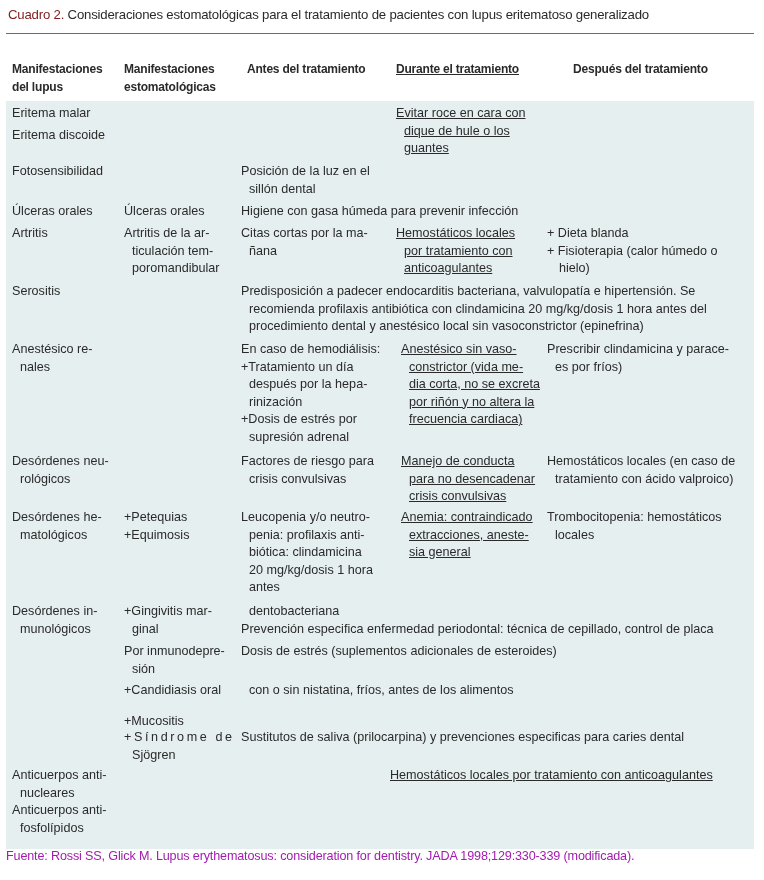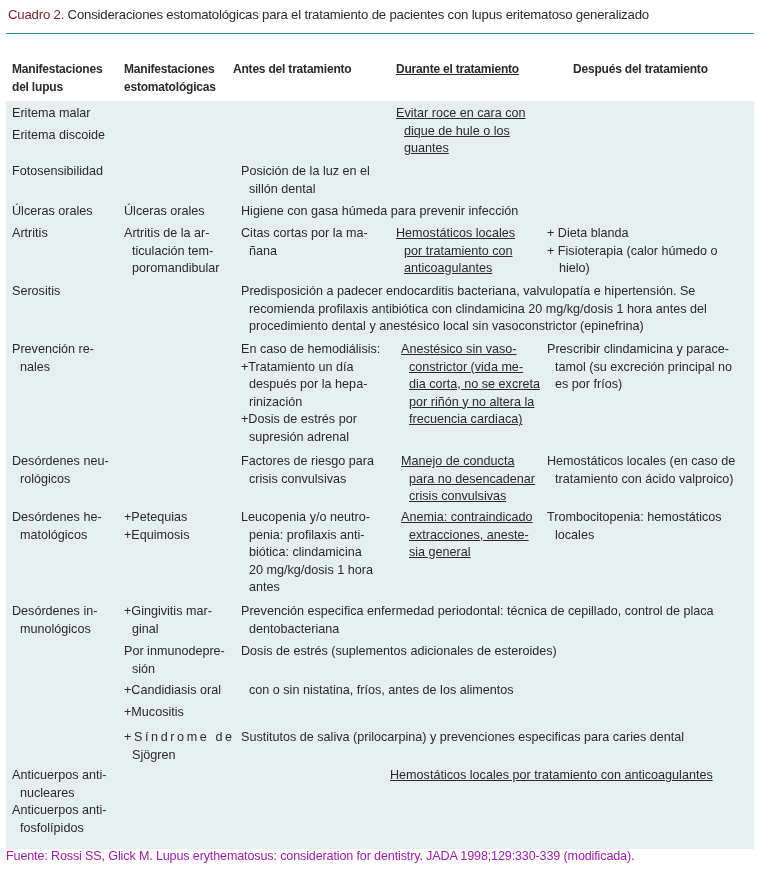--- a/index.html
+++ b/index.html
@@ -52,21 +52,21 @@
 
   <div class="thead" style="position:relative;height:36px;">
     <div class="th cell c1" style="top:5px">
       <span class="line">Manifestaciones</span>
       <span class="line">del lupus</span>
     </div>
     <div class="th cell c2" style="top:5px">
       <span class="line">Manifestaciones</span>
       <span class="line">estomatológicas</span>
     </div>
-    <div class="th cell c3" style="top:5px;left:227px">Antes del tratamiento</div>
+    <div class="th cell c3" style="top:5px;left:241px">Antes del tratamiento</div>
     <div class="th cell c4" style="top:5px">Durante el tratamiento</div>
     <div class="th cell c5" style="top:5px;left:567px">Después del tratamiento</div>
   </div>
 
   <div class="tbody">
 
     <div class="row" style="height:58px;top:0;padding-top:4px">
       <div class="cell c1" style="top:4px">
         <span class="line">Eritema malar</span>
         <span class="line" style="margin-top:4px">Eritema discoide</span>
@@ -119,41 +119,40 @@
       <div class="cell c1">Serositis</div>
       <div class="cell c3" style="width:510px">
         <span class="line">Predisposición a padecer endocarditis bacteriana, valvulopatía e hipertensión. Se</span>
         <span class="line ind">recomienda profilaxis antibiótica con clindamicina 20 mg/kg/dosis 1 hora antes del</span>
         <span class="line ind">procedimiento dental y anestésico local sin vasoconstrictor (epinefrina)</span>
       </div>
     </div>
 
     <div class="row" style="height:112px">
       <div class="cell c1">
-        <span class="line">Prevención re-</span>
+        <span class="line">Anestésico re-</span>
         <span class="line ind">nales</span>
       </div>
       <div class="cell c3">
         <span class="line">En caso de hemodiálisis:</span>
         <span class="line">+Tratamiento un día</span>
         <span class="line ind">después por la hepa-</span>
         <span class="line ind">rinización</span>
         <span class="line">+Dosis de estrés  por</span>
         <span class="line ind">supresión adrenal</span>
       </div>
       <div class="cell c4" style="left:395px">
         <span class="line">Anestésico sin vaso-</span>
         <span class="line ind">constrictor (vida me-</span>
         <span class="line ind">dia corta, no se excreta</span>
         <span class="line ind">por riñón y no altera la</span>
         <span class="line ind">frecuencia cardiaca)</span>
       </div>
       <div class="cell c5">
         <span class="line">Prescribir clindamicina y parace-</span>
-        <span class="line ind">tamol (su excreción principal no</span>
         <span class="line ind">es por fríos)</span>
       </div>
     </div>
 
     <div class="row" style="height:56px">
       <div class="cell c1">
         <span class="line">Desórdenes neu-</span>
         <span class="line ind">rológicos</span>
       </div>
       <div class="cell c3">
@@ -201,31 +200,31 @@
     <div class="row" style="height:164px">
       <div class="cell c1">
         <span class="line">Desórdenes in-</span>
         <span class="line ind">munológicos</span>
       </div>
       <div class="cell c2" style="top:0">
         <span class="line">+Gingivitis mar-</span>
         <span class="line ind">ginal</span>
       </div>
       <div class="cell c3" style="top:0;width:510px">
+        <span class="line ind">dentobacteriana</span>
         <span class="line">Prevención especifica enfermedad periodontal: técnica de cepillado, control de placa</span>
-        <span class="line ind">dentobacteriana</span>
       </div>
       <div class="cell c2" style="top:40px">
         <span class="line">Por inmunodepre-</span>
         <span class="line ind">sión</span>
       </div>
       <div class="cell c3" style="top:40px;width:510px">Dosis de estrés  (suplementos adicionales de esteroides)</div>
       <div class="cell c2" style="top:79px">
         <span class="line">+Candidiasis oral</span>
-        <span class="line" style="margin-top:4px">+Mucositis</span>
+        <span class="line" style="margin-top:13px">+Mucositis</span>
       </div>
       <div class="cell c3" style="top:79px;width:512px">
         <span class="line ind">con o sin nistatina, fríos, antes de los alimentos</span>
       </div>
       <div class="cell c2" style="top:126px">
         <span class="line" style="letter-spacing:2.6px">+Síndrome de</span>
         <span class="line ind">Sjögren</span>
       </div>
       <div class="cell c3" style="top:126px;width:510px">Sustitutos de saliva (prilocarpina) y prevenciones especificas para caries dental</div>
     </div>

